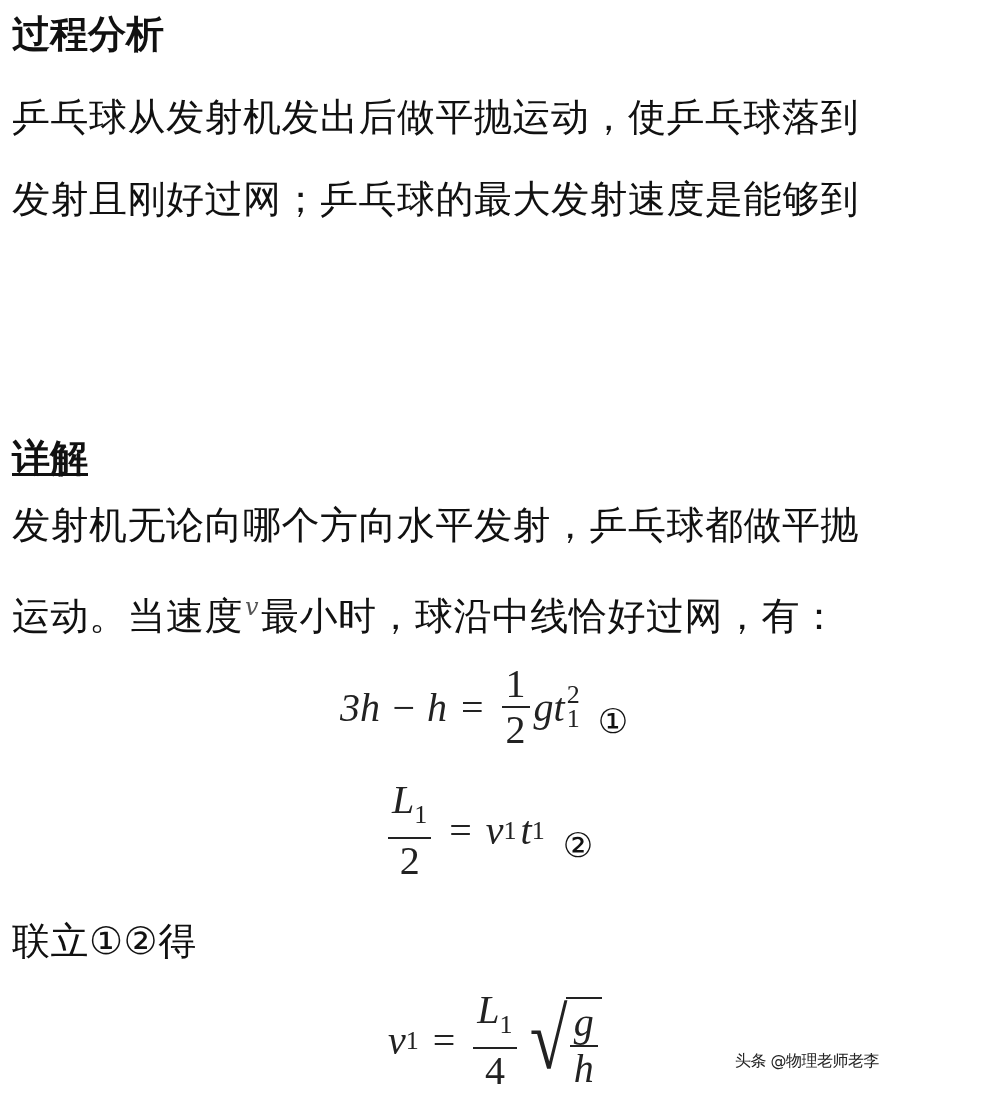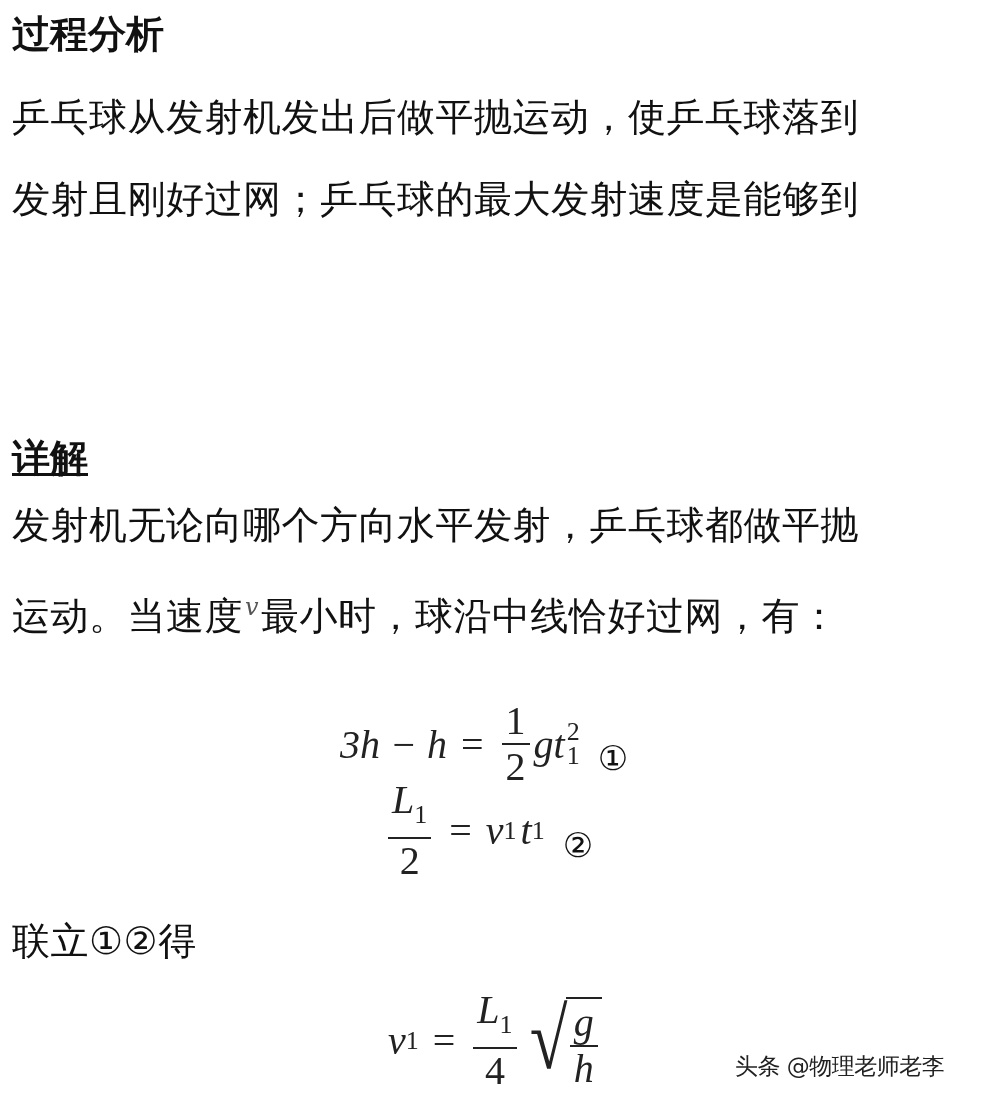--- a/index.html
+++ b/index.html
@@ -113,21 +113,21 @@
       border-top: 2px solid #222;
       margin-top: 6px;
       padding-top: 2px;
       display: flex;
       align-items: center;
     }
     .watermark {
       position: absolute;
       left: 735px;
       top: 1051px;
-      font-size: 23px;
+      font-size: 16px;
       color: #222;
       font-family: "DejaVu Sans", sans-serif;
       letter-spacing: -0.5px;
     }
   </style>
 </head>
 <body>
 
 <div class="page">
 
@@ -140,21 +140,21 @@
 
   <div class="heading" style="top:434px;text-decoration:underline;">详解</div>
 
   <div class="para" style="top:484px;">
     <span class="line">发射机无论向哪个方向水平发射，乒乓球都做平抛</span>
     <span class="line">
       <span>运动。当速度</span><span class="math inline-v">v</span><span>最小时，球沿中线恰好过网，有：</span>
     </span>
   </div>
 
-  <div class="eq" style="left:340px; top:699px;">
+  <div class="eq" style="left:340px; top:662px;">
     <span class="it">3h − h</span>
     <span class="op">=</span>
     <span class="frac">
       <span class="num">1</span>
       <span class="bar"></span>
       <span class="den">2</span>
     </span>
     <span class="it">gt</span>
     <span class="sup-sub">
       <span>2</span>

